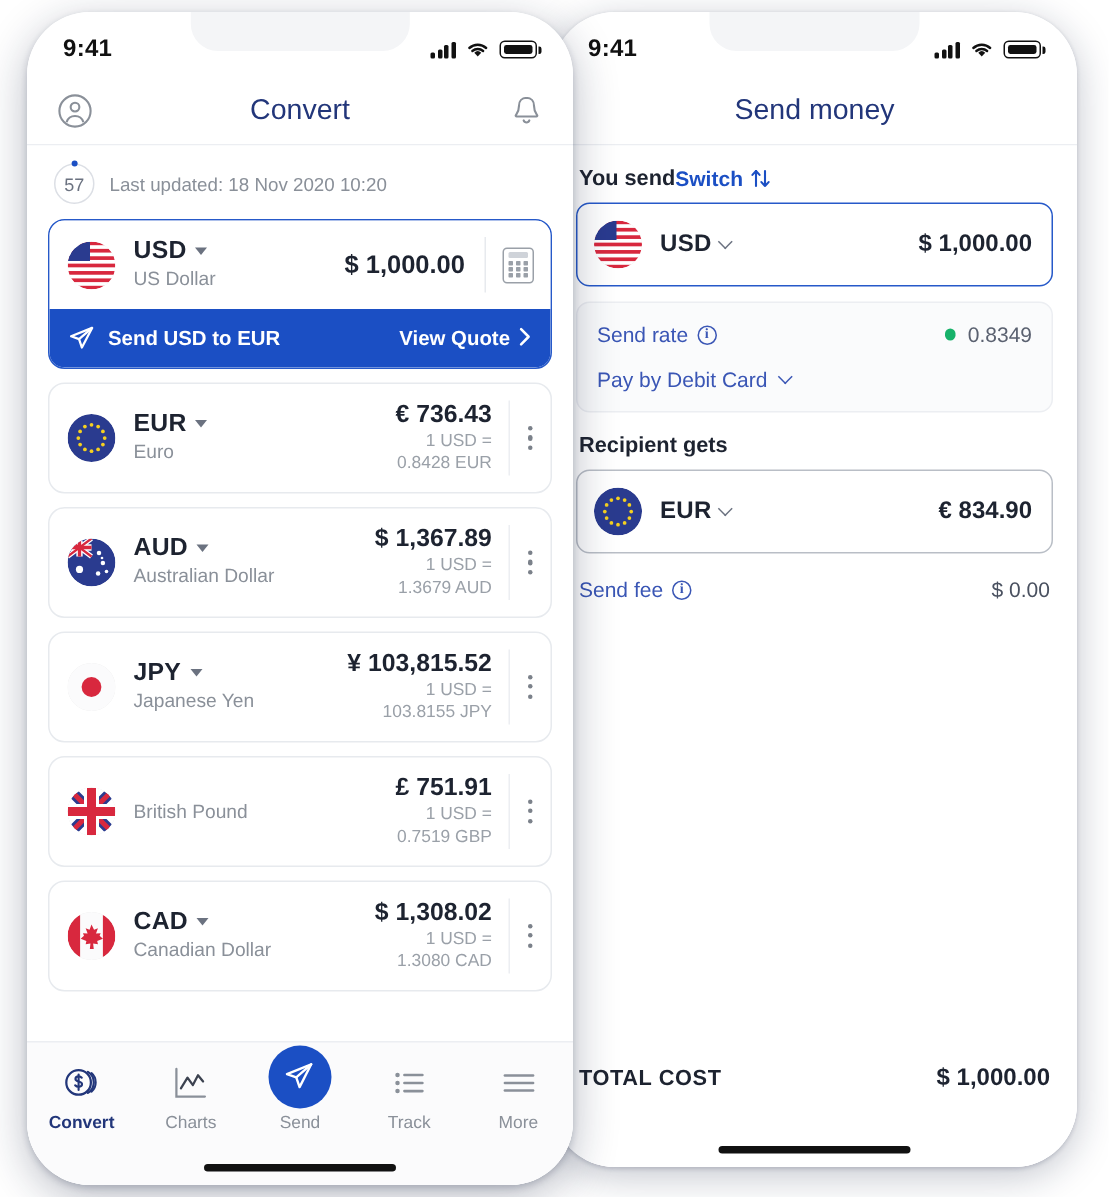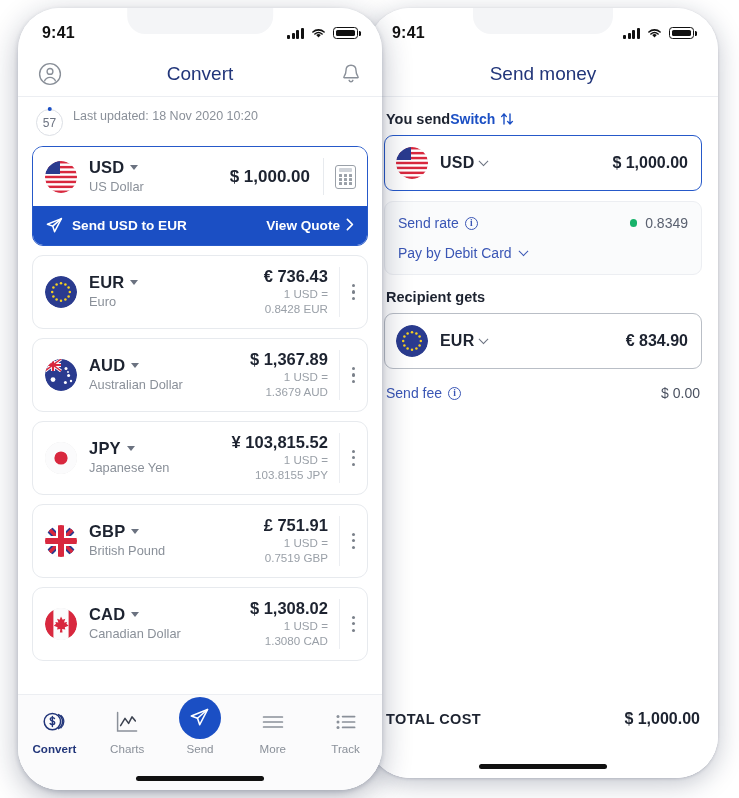--- a/index.html
+++ b/index.html
@@ -68,21 +68,21 @@
   .nav-title {
     position: absolute; left: 0; right: 0; text-align: center;
     font-size: 19px; color: #22367a; font-weight: normal;
     pointer-events: none;
   }
   .hairline { height: 1px; background: #eceef2; }
 
   
   .body-left { background: #ffffff; padding: 0 14px; }
 
-  .updated-row { display: flex; align-items: flex-start; gap: 10px; padding: 12px 4px 10px 4px; }
+  .updated-row { display: flex; align-items: center; gap: 10px; padding: 12px 4px 10px 4px; }
   .timer {
     width: 27px; height: 27px; border-radius: 50%;
     border: 1.4px solid #dcdfe5;
     display: flex; align-items: center; justify-content: center;
     font-size: 12px; color: #6b7280; position: relative; flex: none;
   }
   .timer::before {
     content:""; position: absolute; top: -3.5px; left: 50%; transform: translateX(-50%);
     width: 4.5px; height: 4.5px; border-radius: 50%; background: #1b4fc4;
   }
@@ -581,24 +581,20 @@
                   <path d="M16 0v32M0 16h32" stroke="#d8283e" stroke-width="6"></path>
                 </g>
                 <defs>
                     <clipPath id="cGB">
                       <circle cx="16" cy="16" r="16"></circle>
                     </clipPath>
                   </defs>
               </svg>
             </span>
             <span class="cur-block">
-              <span class="cur-code">
-                <span>GBP</span>
-                <i class="caret"></i>
-              </span>
               <span class="cur-name">British Pound</span>
             </span>
             <span class="rate-right">
               <span class="rate-amt" style="display:block">£ 751.91</span>
               <span class="rate-sub" style="display:block">1 USD =</span>
               <span class="rate-sub" style="display:block">0.7519 GBP</span>
             </span>
             <span class="dots">
                 <i></i>
                 <i></i>
@@ -678,46 +674,46 @@
                 <path d="M8.1 10.7 17.6 2.4" fill="none" stroke="#fff" stroke-width="1.5" stroke-linecap="round"></path>
               </svg>
             </span>
           </span>
           <span class="tab-label">Send</span>
         </div>
 
         <div class="tab">
           <span class="tab-ic">
             <svg width="26" height="26" viewBox="0 0 26 26">
-              <g stroke="#8a9099" stroke-width="1.7" stroke-linecap="round">
-                <path d="M3.6 8h18.8"></path>
-                  <path d="M3.6 13h18.8"></path>
-                  <path d="M3.6 18h18.8"></path>
-              </g>
-            </svg>
-          </span>
-          <span class="tab-label">More</span>
-        </div>
-
-        <div class="tab">
-          <span class="tab-ic">
-            <svg width="26" height="26" viewBox="0 0 26 26">
               <g fill="#8a9099">
                 <circle cx="5" cy="7.6" r="1.5"></circle>
                   <circle cx="5" cy="13" r="1.5"></circle>
                   <circle cx="5" cy="18.4" r="1.5"></circle>
               </g>
               <g stroke="#8a9099" stroke-width="1.7" stroke-linecap="round">
                 <path d="M9.6 7.6h12"></path>
                   <path d="M9.6 13h12"></path>
                   <path d="M9.6 18.4h12"></path>
               </g>
             </svg>
           </span>
           <span class="tab-label">Track</span>
         </div>
+
+        <div class="tab">
+          <span class="tab-ic">
+            <svg width="26" height="26" viewBox="0 0 26 26">
+              <g stroke="#8a9099" stroke-width="1.7" stroke-linecap="round">
+                <path d="M3.6 8h18.8"></path>
+                  <path d="M3.6 13h18.8"></path>
+                  <path d="M3.6 18h18.8"></path>
+              </g>
+            </svg>
+          </span>
+          <span class="tab-label">More</span>
+        </div>
       </div>
 
       <div class="home-ind"></div>
     </div>
   </div>
 
 </div>
 
 </body></html>

